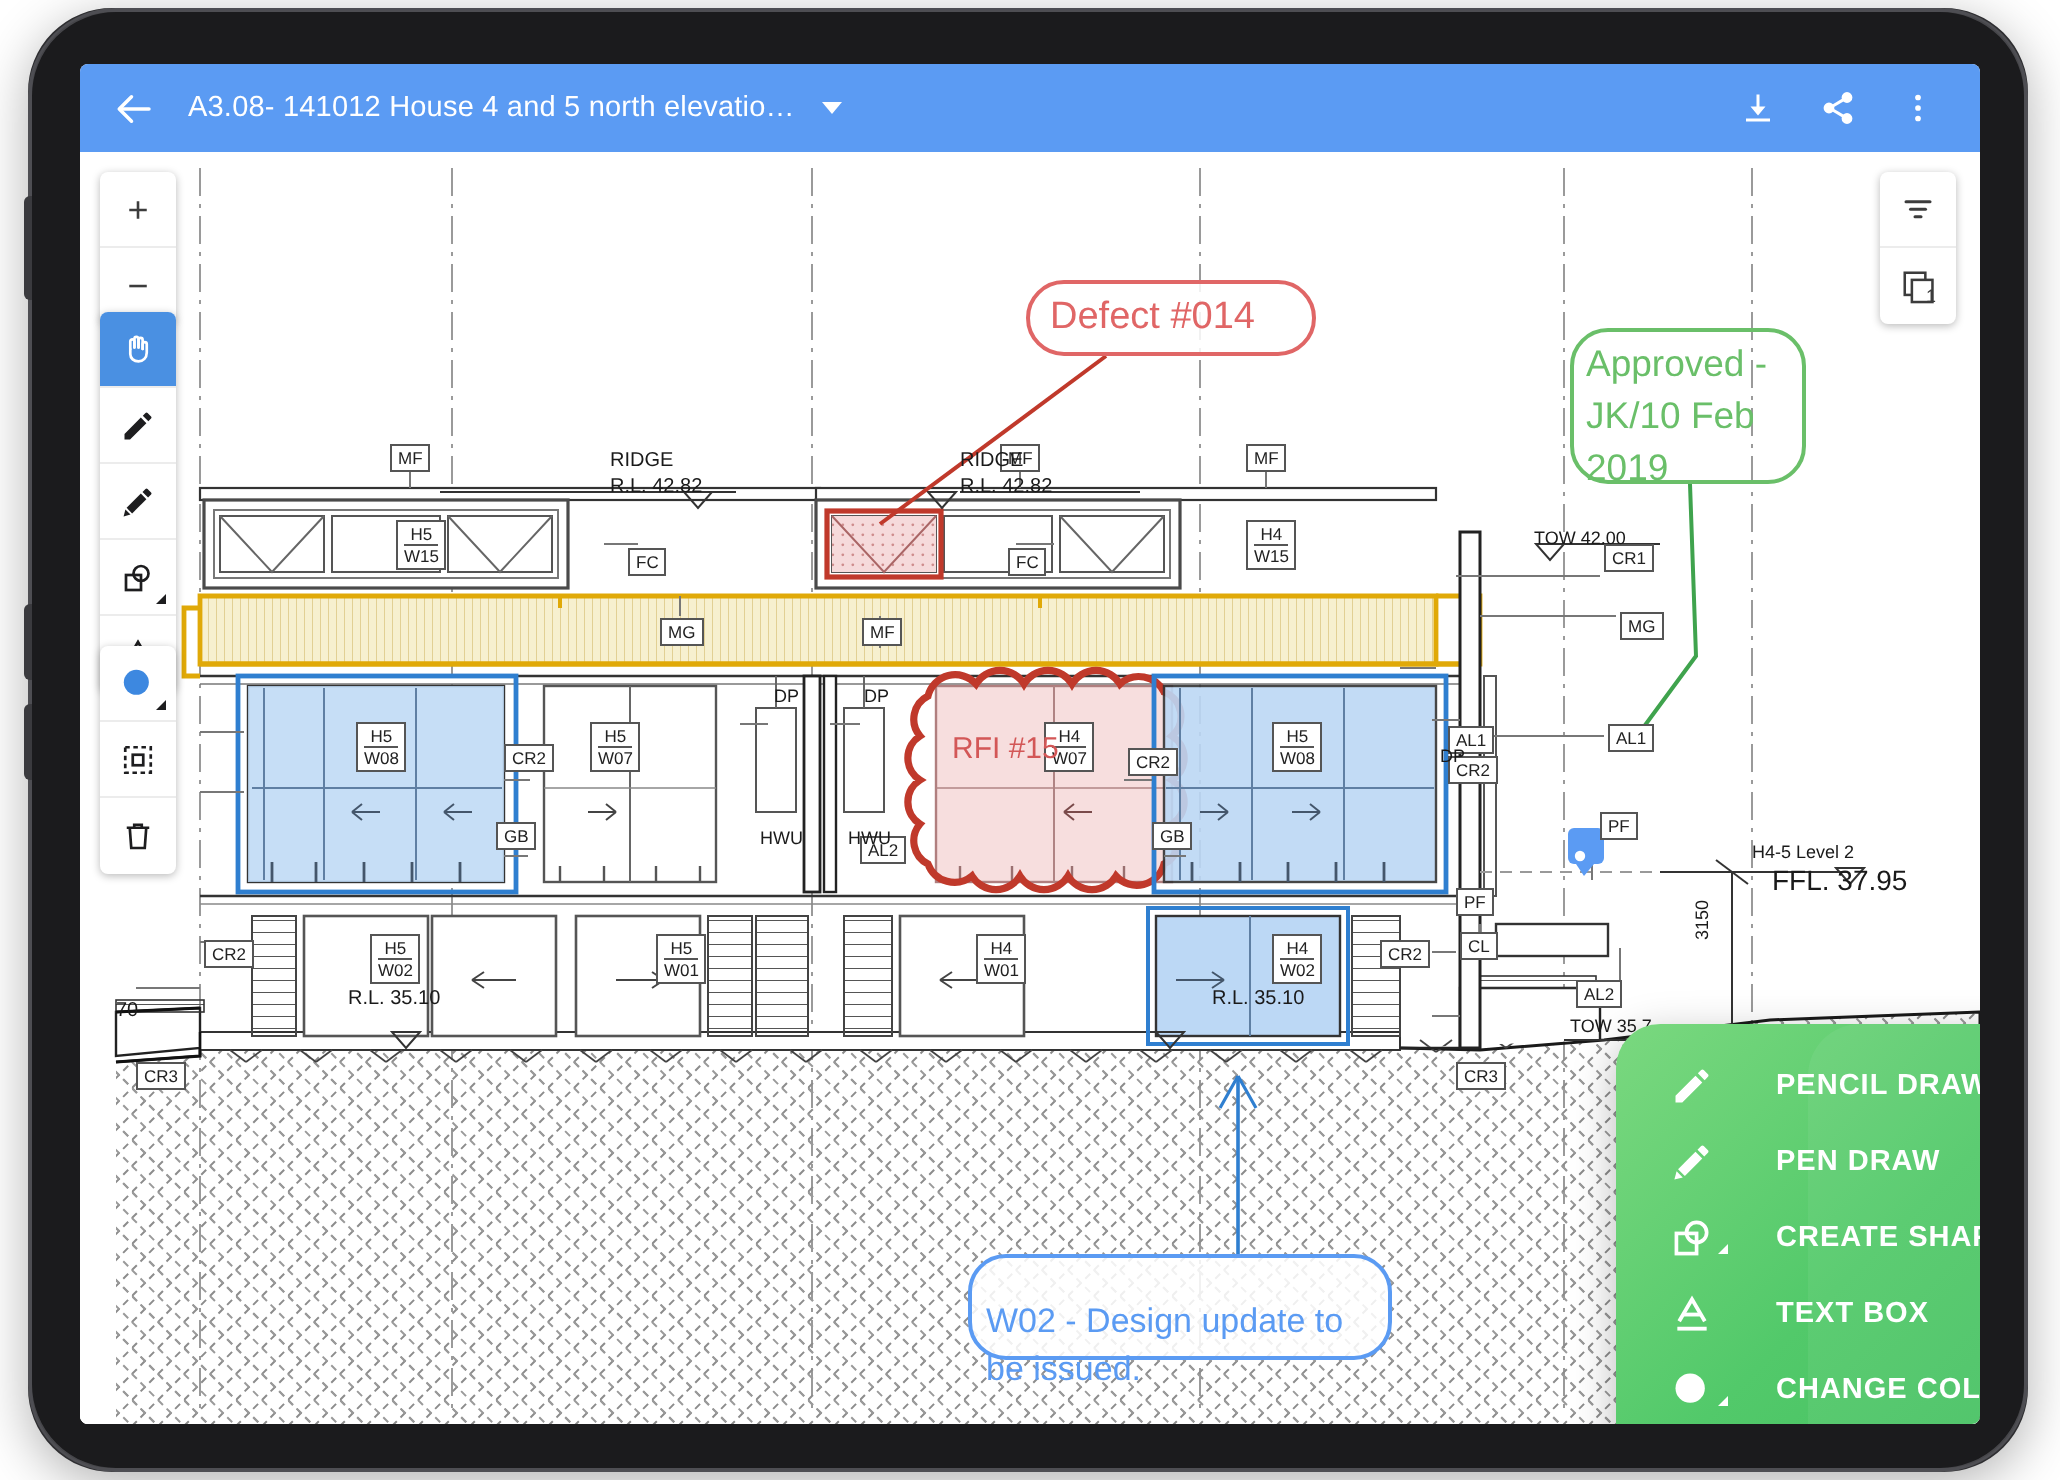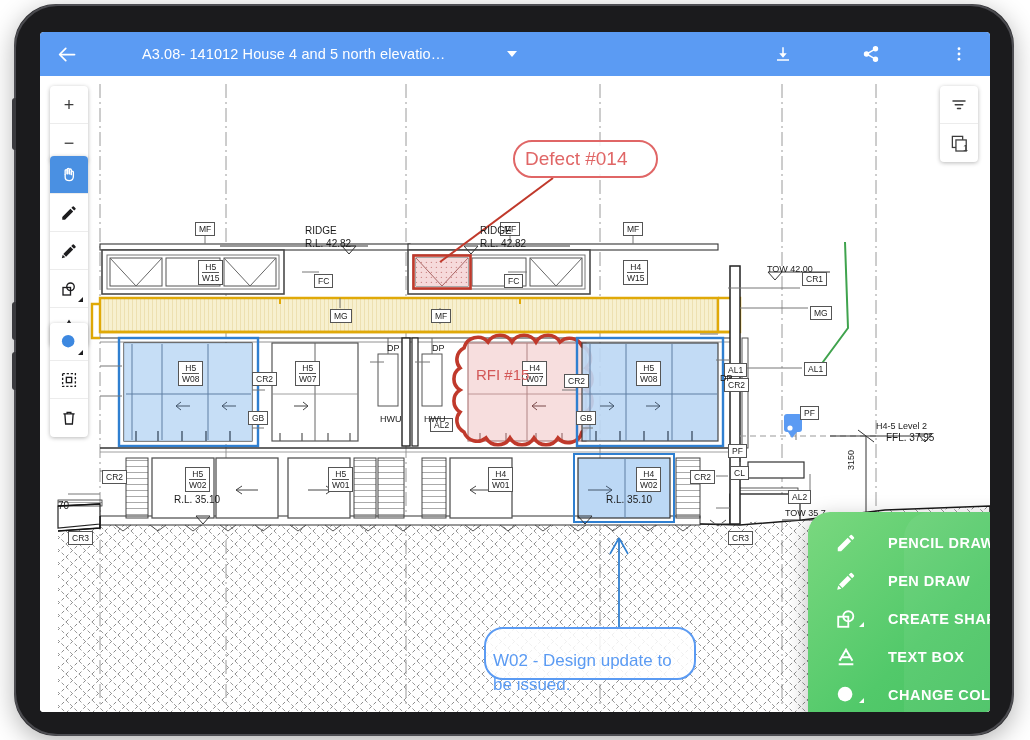--- a/index.html
+++ b/index.html
@@ -51,21 +51,20 @@
   }
 
   
   #appbar {
     position: absolute; left: 0; top: 0;
     width: 100%; height: 44px;
     background: #5b9bf3;
     display: flex; align-items: center;
     padding: 0 14px;
     color: #fff;
-    gap: 48px;
   }
   #appbar .back {
     width: 26px; height: 26px; flex: 0 0 auto;
     display: flex; align-items: center; justify-content: center;
     cursor: pointer;
   }
   #appbar .title {
     margin-left: 14px;
     font-size: 14.5px;
     letter-spacing: .1px;
@@ -665,31 +664,34 @@
         <span>H4</span>
           <span class="div">W02</span>
         </div>
 
       <div class="sheet-text" style="left:265px; top:149px; font-size:10px;">RIDGE</div>
       <div class="sheet-text" style="left:265px; top:162px; font-size:10px;">R.L. 42.82</div>
       <div class="sheet-text" style="left:440px; top:149px; font-size:10px;">RIDGE</div>
       <div class="sheet-text" style="left:440px; top:162px; font-size:10px;">R.L. 42.82</div>
       <div class="sheet-text" style="left:727px; top:188px; font-size:9px;">TOW 42.00</div>
       <div class="sheet-text" style="left:836px; top:345px; font-size:9px;">H4-5 Level 2</div>
-      <div class="sheet-text" style="left:846px; top:356px; font-size:10px;">FFL. 37.95</div>
+      <div class="sheet-text" style="left:846px; top:356px; font-size:14px;">FFL. 37.95</div>
       <div class="sheet-text" style="left:745px; top:432px; font-size:9px;">TOW 35.7</div>
       <div class="sheet-text" style="left:134px; top:418px; font-size:10px;">R.L. 35.10</div>
       <div class="sheet-text" style="left:566px; top:418px; font-size:10px;">R.L. 35.10</div>
       <div class="sheet-text" style="left:18px;  top:424px; font-size:10px;">70</div>
       <div class="sheet-text" style="left:806px; top:394px; font-size:9px; transform:rotate(-90deg); transform-origin:left top;">3150</div>
 
       <div class="anno" id="anno-defect">
         <span class="atext">Defect #014</span>
       </div>
 
+      <div class="anno" id="anno-approved">
+        <span class="atext">Approved - JK/10 Feb 2019</span>
+      </div>
 
       <div id="anno-rfi-label">RFI #15</div>
 
       <div class="anno" id="anno-w02">
         <span class="atext">W02 - Design update to be issued.</span>
       </div>
 
       <div class="toolgroup" id="zoomgroup">
         <div class="tool">
           <span class="plusminus">+</span>

